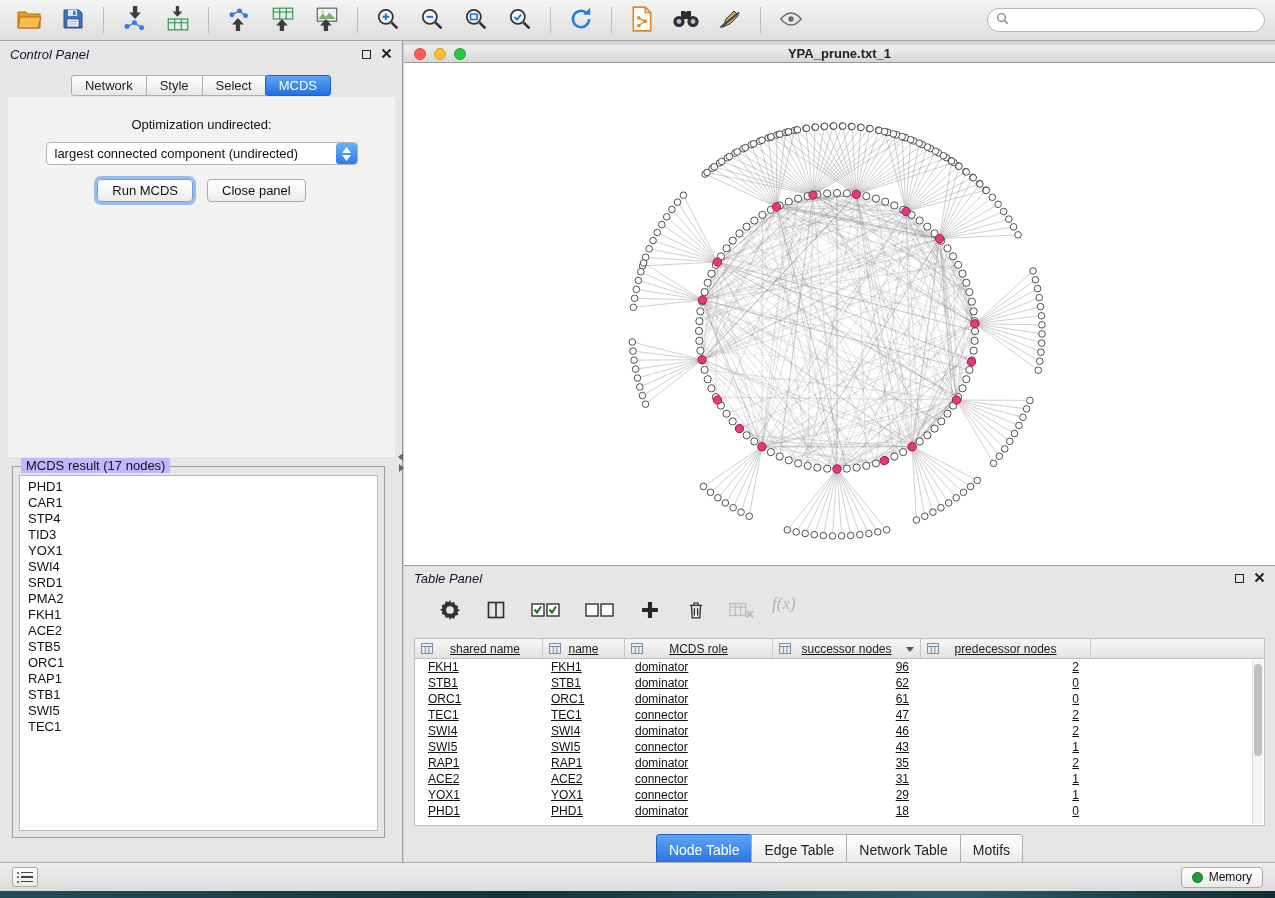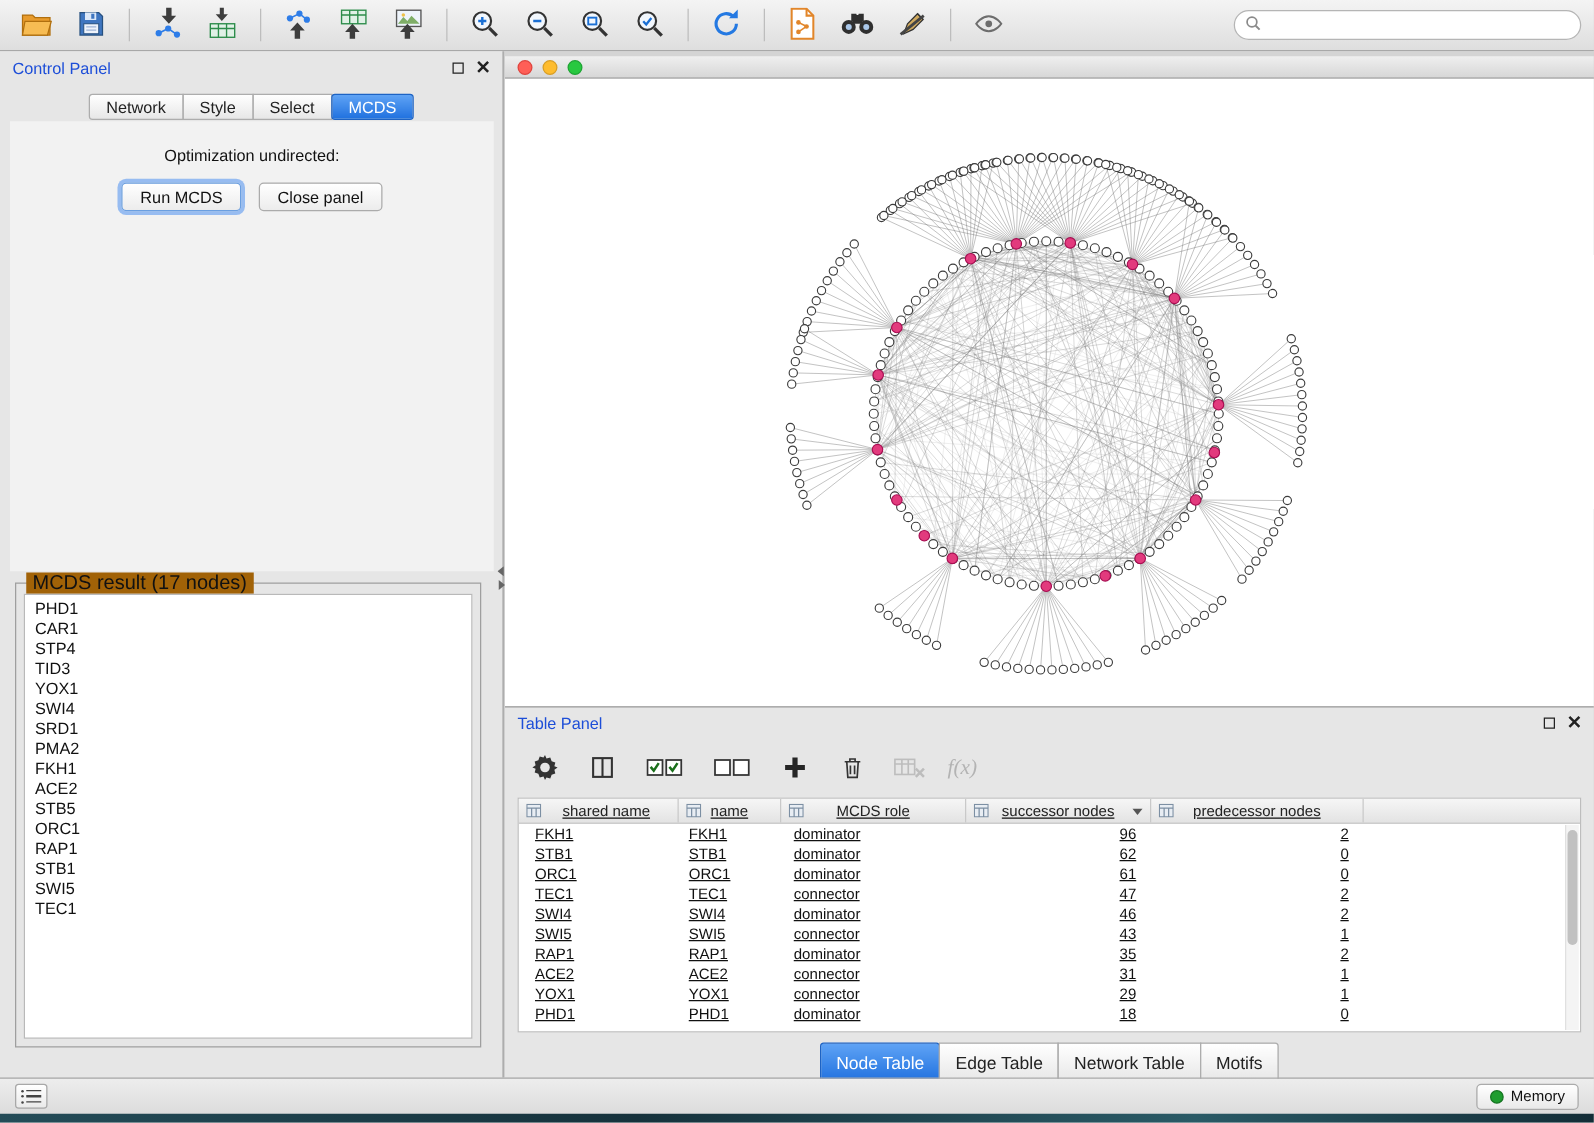--- a/index.html
+++ b/index.html
@@ -16,21 +16,21 @@
   .searchbox { margin-left:auto; width:278px; height:24px; background:#fff; border:1px solid #b5b5b5;
     border-radius:12px; display:flex; align-items:center; padding:0 8px; gap:6px; }
   .searchbox input { border:none; outline:none; flex:1; font-size:12px; background:transparent; font-family:"Liberation Sans",sans-serif; }
 
   
   .workspace { position:absolute; left:0; top:41px; width:1275px; height:821px; background:#cfcfcf; }
 
   
   .control-panel { position:absolute; left:0; top:0; width:403px; height:821px; background:#e6e6e6; border-right:1px solid #9c9c9c; }
   .panel-titlebar { height:26px; display:flex; align-items:center; padding:0 10px; }
-  .panel-title { font-size:13px; color:#1d4ed8; }
+  .panel-title { font-size:13px; color:#0f172a;font-style:italic; }
   .panel-titlebar .win-icons { margin-left:auto; display:flex; gap:10px; align-items:center; }
   .float-ic { width:9px; height:9px; border:1.6px solid #222; display:inline-block; }
   .cp-tabs { display:flex; justify-content:center; margin-top:8px; }
   .cp-tab { height:21px; padding:0 13px; display:flex; align-items:center; font-size:13px;
     background:linear-gradient(#ffffff,#e7e7e7); border:1px solid #adadad; margin-left:-1px; color:#222; }
   .cp-tab:first-child { border-radius:3px 0 0 3px; margin-left:0; }
   .cp-tab:last-child { border-radius:0 3px 3px 0; }
   .cp-tab.selected { background:linear-gradient(#5fa3f5,#2071df); border-color:#1d63c4; color:#fff; border-radius:3px; }
   .cp-content { position:absolute; left:8px; top:56px; width:387px; height:360px; background:#f2f2f2; }
   .opt-label { text-align:center; margin-top:20px; font-size:13px; }
@@ -38,37 +38,37 @@
     display:flex; align-items:center; position:relative; }
   .dropdown .dd-text { flex:1; padding:0 8px; font-size:13px; white-space:nowrap; overflow:hidden; }
   .dropdown .dd-cap { width:21px; height:21px; border-radius:3px; background:linear-gradient(#6cb0f8,#2b7de9);
     display:flex; flex-direction:column; align-items:center; justify-content:center; gap:2px; margin-right:0px; }
   .btn-row { display:flex; justify-content:center; gap:14px; margin-top:14px; }
   .btn { height:23px; padding:0 14px; font-size:13px; background:linear-gradient(#ffffff,#ececec);
     border:1px solid #ababab; border-radius:4px; display:flex; align-items:center; color:#111; }
   .btn.focused { box-shadow:0 0 0 3px rgba(77,144,240,.55); border-color:#6b9fe0; }
   .result-box { position:absolute; left:12px; top:425px; width:373px; height:372px;
     border:1px solid #9f9f9f; }
-  .result-legend { position:absolute; top:-9px; left:8px; background:#a16207; padding:0 5px; font-size:16px; }
+  .result-legend { position:absolute; top:-9px; left:8px; background:#c4b5fd; padding:0 5px; font-size:13px; }
   .result-list { position:absolute; inset:8px 6px 6px 6px; background:#fff; border:1px solid #b9b9b9; overflow:hidden; padding:3px 0; }
   .result-item { padding:0 8px; height:16px; line-height:16px; font-size:13px; }
   .splitter-handle { position:absolute; left:397px; top:408px; width:8px; height:26px; display:flex; flex-direction:column; gap:3px; align-items:center; justify-content:center; }
 
   
   .right-area { position:absolute; left:404px; top:0; width:871px; height:821px; background:#d4d4d4; }
   .net-titlebar { position:absolute; left:0; top:4px; width:871px; height:18px;
     background:linear-gradient(#efefef,#d7d7d7); border-bottom:1px solid #9a9a9a; display:flex; align-items:center; }
   .lights { display:flex; gap:8px; margin-left:10px; }
   .light { width:12px; height:12px; border-radius:50%; }
   .net-title { position:absolute; left:0; right:0; text-align:center; font-size:13px; font-weight:bold; color:#222; }
   .net-canvas { position:absolute; left:0; top:22px; width:871px; height:502px; background:#fff; }
 
   
   .table-panel { position:absolute; left:0; top:524px; width:871px; height:297px; background:#e6e6e6; border-top:1px solid #9a9a9a; }
-  .tp-toolbar { position:absolute; left:8px; top:28px; height:40px; display:flex; align-items:center; gap:14px; padding:0 8px; }
+  .tp-toolbar { position:absolute; left:22px; top:28px; height:40px; display:flex; align-items:flex-start; gap:14px; padding:0 8px; }
   .tp-ic { display:flex; align-items:center; justify-content:center; width:32px; height:32px; border-radius:4px; }
   .fx-label { font-family:"Liberation Serif", serif; font-style:italic; font-size:17px; color:#b3b3b3; }
   .table-wrap { position:absolute; left:10px; right:10px; top:72px; bottom:36px; background:#fff; border:1px solid #bdbdbd; overflow:hidden;text-decoration:underline; }
   .thead { display:flex; height:20px; background:linear-gradient(#f6f6f6,#e3e3e3); border-bottom:1px solid #bdbdbd; }
   .th { position:relative; display:flex; align-items:center; justify-content:center; font-size:12px; color:#222;
     border-right:1px solid #c9c9c9; }
   .th .th-ic { position:absolute; left:6px; top:4px; }
   .th .chev { position:absolute; right:6px; top:8px; width:0; height:0; border-left:4px solid transparent; border-right:4px solid transparent; border-top:5px solid #555; }
   .tr { display:flex; height:16px; align-items:center; }
   .td { font-size:12px; height:16px; line-height:16px; white-space:nowrap; overflow:hidden; }
@@ -255,20 +255,31 @@
         </span>
       </div>
       <div class="cp-tabs">
         <div class="cp-tab">Network</div>
         <div class="cp-tab">Style</div>
         <div class="cp-tab">Select</div>
         <div class="cp-tab selected">MCDS</div>
       </div>
       <div class="cp-content">
         <div class="opt-label">Optimization undirected:</div>
+        <div class="dropdown">
+          <span class="dd-text">largest connected component (undirected)</span>
+          <span class="dd-cap">
+            <svg width="9" height="6" viewBox="0 0 9 6">
+                <path d="M4.5 0L9 6H0z" fill="#fff"></path>
+              </svg>
+            <svg width="9" height="6" viewBox="0 0 9 6">
+                <path d="M4.5 6L0 0h9z" fill="#fff"></path>
+              </svg>
+          </span>
+        </div>
         <div class="btn-row">
           <div class="btn focused">Run MCDS</div>
           <div class="btn">Close panel</div>
         </div>
       </div>
       <div class="result-box">
         <span class="result-legend">MCDS result (17 nodes)</span>
         <div class="result-list">
           <div class="result-item">PHD1</div>
           <div class="result-item">CAR1</div>
@@ -293,20 +304,21 @@
             <path d="M5 0L0 4l5 4z" fill="#666"></path>
           </svg>
         <svg width="6" height="8" viewBox="0 0 6 8">
             <path d="M1 0l5 4-5 4z" fill="#666"></path>
           </svg>
       </div>
     </div>
 
     <div class="right-area">
       <div class="net-titlebar">
+        <span class="net-title">YPA_prune.txt_1</span>
         <span class="lights">
           <span class="light" style="background:#ff5f57;border:1px solid #e0443e;"></span>
           <span class="light" style="background:#febc2e;border:1px solid #d89e24;"></span>
           <span class="light" style="background:#28c840;border:1px solid #1da433;"></span>
         </span>
       </div>
       <div class="net-canvas">
         <svg id="network-svg" width="871" height="502" viewBox="0 0 871 502">
             <line x1="313.48849427774746" y1="199" x2="471.8790928441173" y2="135.58996964119936" stroke="#777" stroke-width="0.7" opacity="0.3"></line>
             <line x1="313.48849427774746" y1="199" x2="328.7065587391124" y2="177.62921871555062" stroke="#777" stroke-width="0.7" opacity="0.3"></line>

